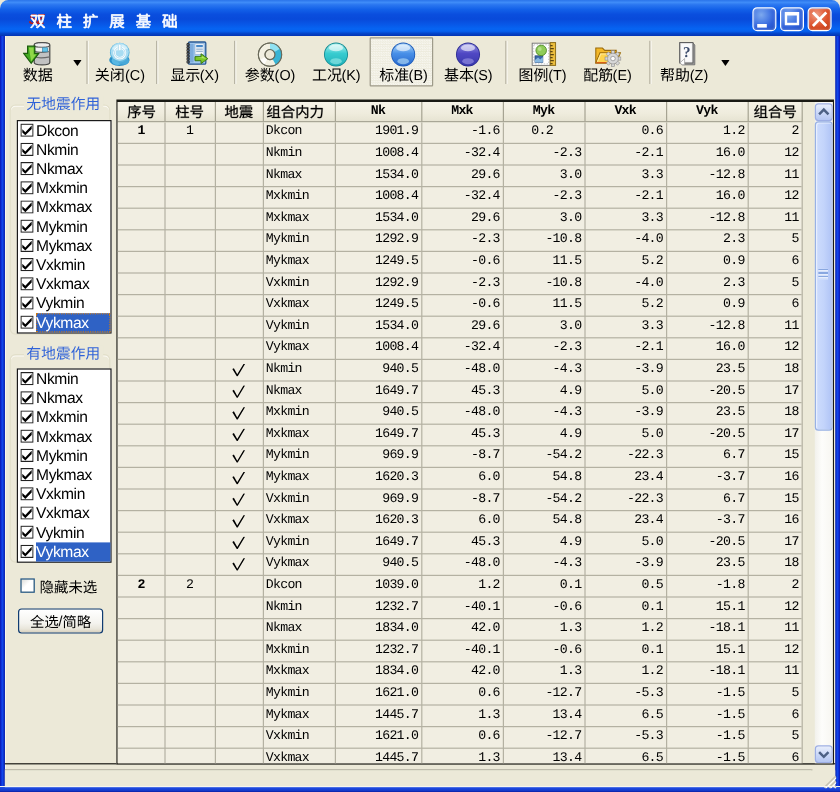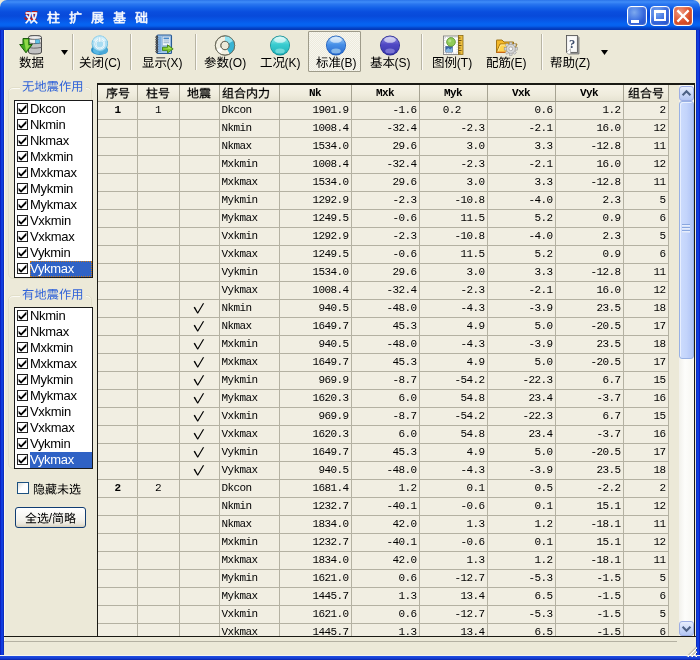--- a/index.html
+++ b/index.html
@@ -724,25 +724,25 @@
 <div class="a mono cell" style="left:181px;top:377px;width:72px;height:17px;line-height:17px;text-align:right;padding-right:2.5px;">940.5</div>
 <div class="a mono cell" style="left:253px;top:377px;width:68px;height:17px;line-height:17px;text-align:right;padding-right:2.5px;">-48.0</div>
 <div class="a mono cell" style="left:321px;top:377px;width:68px;height:17px;line-height:17px;text-align:right;padding-right:2.5px;">-4.3</div>
 <div class="a mono cell" style="left:389px;top:377px;width:68px;height:17px;line-height:17px;text-align:right;padding-right:2.5px;">-3.9</div>
 <div class="a mono cell" style="left:457px;top:377px;width:68px;height:17px;line-height:17px;text-align:right;padding-right:2.5px;">23.5</div>
 <div class="a mono cell" style="left:525px;top:377px;width:45px;height:17px;line-height:17px;text-align:right;padding-right:2.5px;">18</div>
 <div class="a" style="left:0;top:412px;width:570px;height:1px;background:#b4b1a2"></div>
 <div class="a mono cell" style="left:0px;top:395px;width:39px;height:17px;line-height:17px;text-align:center;font-weight:bold;">2</div>
 <div class="a mono cell" style="left:39px;top:395px;width:42px;height:17px;line-height:17px;text-align:center;">2</div>
 <div class="a mono cell" style="left:121px;top:395px;width:60px;height:17px;line-height:17px;padding-left:2.5px;">Dkcon</div>
-<div class="a mono cell" style="left:181px;top:395px;width:72px;height:17px;line-height:17px;text-align:right;padding-right:2.5px;">1681.4</div>
+<div class="a mono cell" style="left:181px;top:395px;width:72px;height:17px;line-height:17px;text-align:right;padding-right:2.5px;">1039.0</div>
 <div class="a mono cell" style="left:253px;top:395px;width:68px;height:17px;line-height:17px;text-align:right;padding-right:2.5px;">1.2</div>
 <div class="a mono cell" style="left:321px;top:395px;width:68px;height:17px;line-height:17px;text-align:right;padding-right:2.5px;">0.1</div>
 <div class="a mono cell" style="left:389px;top:395px;width:68px;height:17px;line-height:17px;text-align:right;padding-right:2.5px;">0.5</div>
-<div class="a mono cell" style="left:457px;top:395px;width:68px;height:17px;line-height:17px;text-align:right;padding-right:2.5px;">-2.2</div>
+<div class="a mono cell" style="left:457px;top:395px;width:68px;height:17px;line-height:17px;text-align:right;padding-right:2.5px;">-1.8</div>
 <div class="a mono cell" style="left:525px;top:395px;width:45px;height:17px;line-height:17px;text-align:right;padding-right:2.5px;">2</div>
 <div class="a" style="left:0;top:430px;width:570px;height:1px;background:#b4b1a2"></div>
 <div class="a mono cell" style="left:121px;top:413px;width:60px;height:17px;line-height:17px;padding-left:2.5px;">Nkmin</div>
 <div class="a mono cell" style="left:181px;top:413px;width:72px;height:17px;line-height:17px;text-align:right;padding-right:2.5px;">1232.7</div>
 <div class="a mono cell" style="left:253px;top:413px;width:68px;height:17px;line-height:17px;text-align:right;padding-right:2.5px;">-40.1</div>
 <div class="a mono cell" style="left:321px;top:413px;width:68px;height:17px;line-height:17px;text-align:right;padding-right:2.5px;">-0.6</div>
 <div class="a mono cell" style="left:389px;top:413px;width:68px;height:17px;line-height:17px;text-align:right;padding-right:2.5px;">0.1</div>
 <div class="a mono cell" style="left:457px;top:413px;width:68px;height:17px;line-height:17px;text-align:right;padding-right:2.5px;">15.1</div>
 <div class="a mono cell" style="left:525px;top:413px;width:45px;height:17px;line-height:17px;text-align:right;padding-right:2.5px;">12</div>
 <div class="a" style="left:0;top:448px;width:570px;height:1px;background:#b4b1a2"></div>

